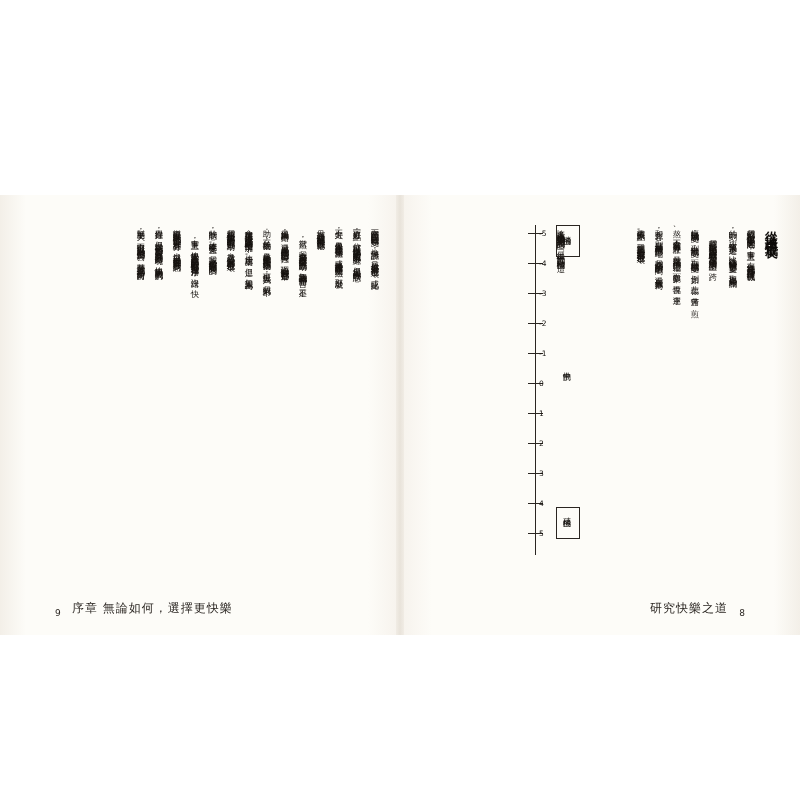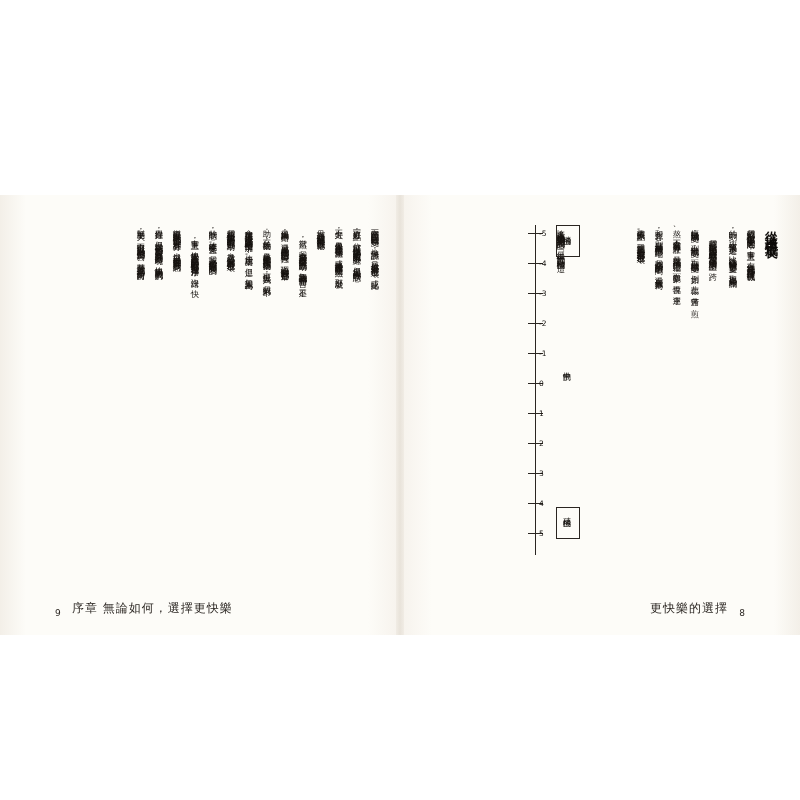--- a/index.html
+++ b/index.html
@@ -208,17 +208,17 @@
         <div class="box" style="left:48px; top:0px;   width:22px; height:30px;"></div>
         <div class="lbl" style="left:52px; top:4px;">消極的</div>
 
         <div class="lbl" style="left:52px; top:140px;">中性的</div>
 
         <div class="box" style="left:48px; top:282px; width:22px; height:30px;"></div>
         <div class="lbl" style="left:52px; top:286px;">積極的</div>
       </div>
 
       <div class="folio" style="right:55px;">8</div>
-      <div class="footer" style="right:72px;">更快樂的選擇</div>
+      <div class="footer" style="right:72px;">研究快樂之道</div>
     </div>
 
   </div>
 </div>
 
 </body></html>

